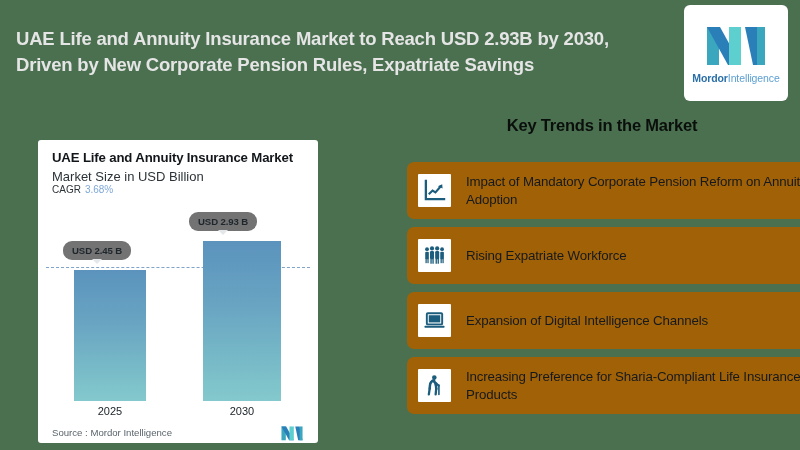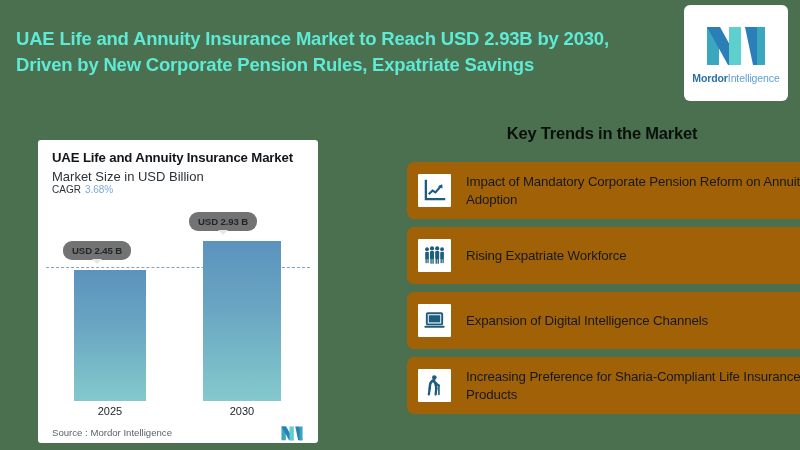--- a/index.html
+++ b/index.html
@@ -21,21 +21,21 @@
     position: absolute;
     left: 0; top: 0;
     width: 800px; height: 108px;
   }
 
   #headline {
     position: absolute;
     left: 16px;
     top: 26px;
     width: 650px;
-    color: #5eead4;
+    color: #e5e5e5;
     font-size: 18.5px;
     font-weight: bold;
     line-height: 1.42;
     letter-spacing: -0.2px;
   }
 
   
   #brand-logo {
     position: absolute;
     left: 684px;
@@ -175,21 +175,20 @@
   #trends-heading {
     position: absolute;
     left: 414px;
     top: 116px;
     width: 376px;
     text-align: center;
     font-size: 16.5px;
     font-weight: bold;
     color: #0b0f0c;
     letter-spacing: -0.2px;
-    margin-top: 8px;
   }
 
   #trends-list {
     position: absolute;
     left: 407px;
     top: 162px;
     width: 383px;
   }
 
   .trend-card {

